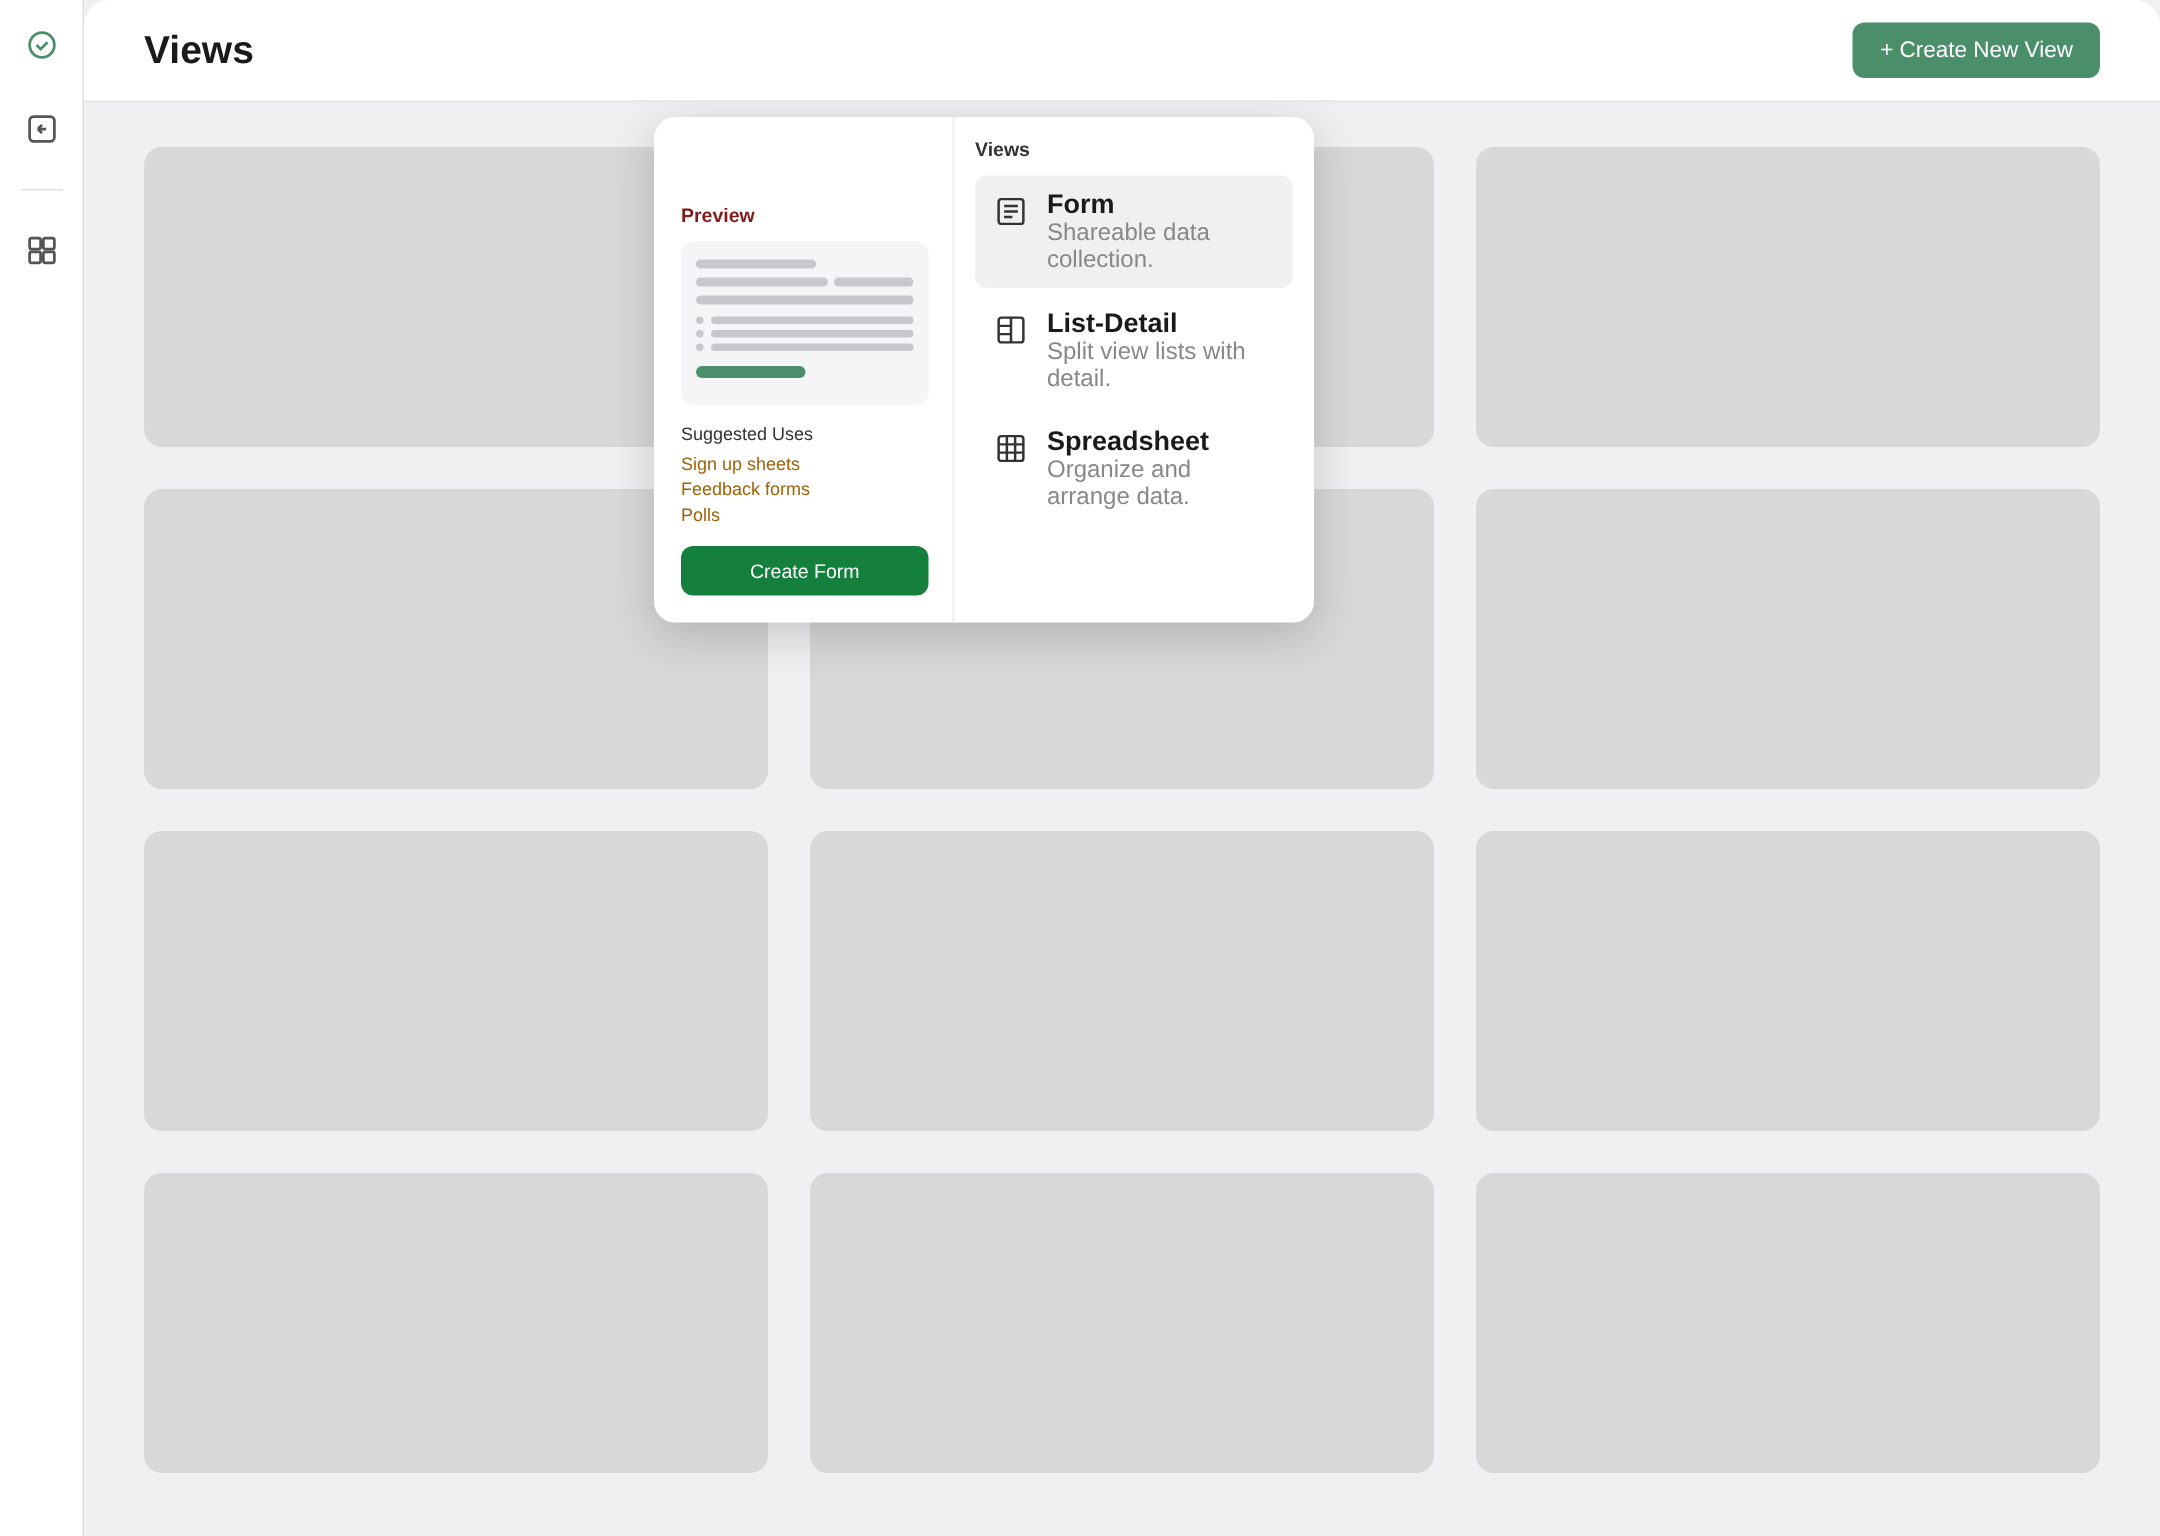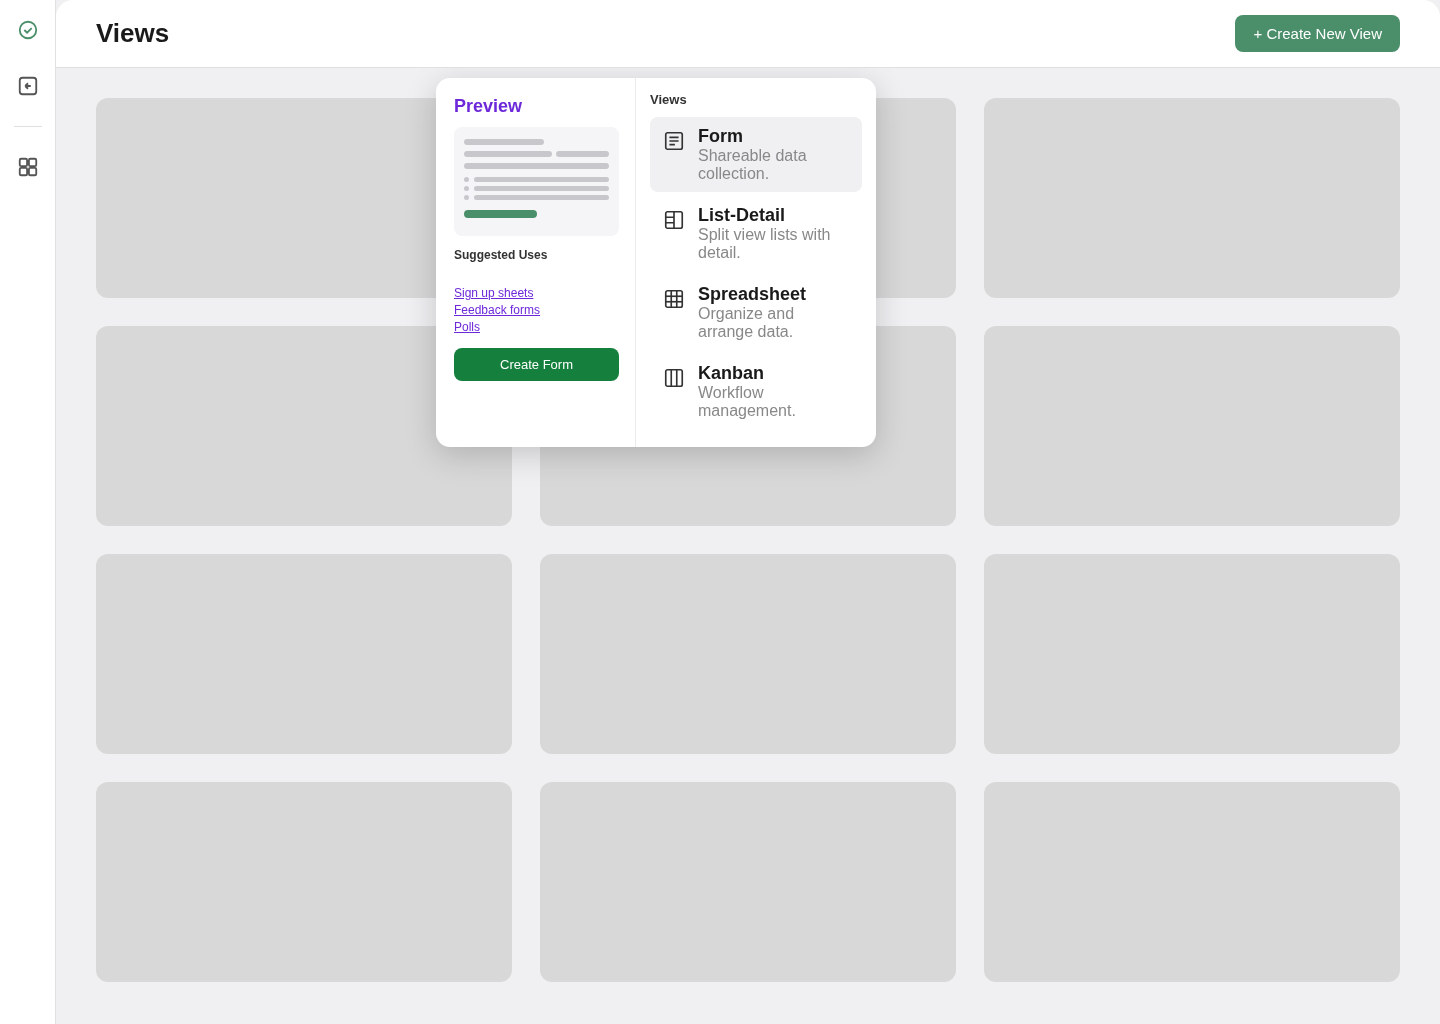--- a/index.html
+++ b/index.html
@@ -111,24 +111,25 @@
     }
 
     
     .preview-panel {
       padding: 18px 16px 18px 18px;
       width: 200px;
       flex-shrink: 0;
       border-right: 1px solid #ebebeb;
     }
     .preview-label {
-      font-size: 18px;
+      font-size: 13px;
       font-weight: 600;
-      color: #6d28d9;
+      color: #7f1d1d;
       margin-bottom: 10px;
+      margin-top: 40px;
     }
     .preview-mockup {
       background: #f5f5f7;
       border-radius: 8px;
       padding: 12px 10px;
       margin-bottom: 12px;
     }
     .mock-line {
       height: 6px;
       border-radius: 3px;
@@ -160,33 +161,32 @@
     }
     .mock-bullet-text {
       height: 5px;
       border-radius: 3px;
       background: #c8c8cc;
       flex: 1;
     }
 
     .suggested-uses-label {
       font-size: 12px;
-      font-weight: 700;
+      font-weight: 400;
       color: #333;
-      margin-bottom: 24px;
+      margin-bottom: 6px;
     }
     .suggested-uses-list {
       list-style: none;
       padding: 0;
     }
     .suggested-uses-list li {
       font-size: 12px;
-      color: #6d28d9;
+      color: #a16207;
       margin-bottom: 3px;
-      text-decoration: underline;
     }
     .create-form-btn {
       display: block;
       width: 100%;
       background: #15803d;
       color: #fff;
       border: none;
       border-radius: 8px;
       padding: 9px 0;
       font-size: 13px;
@@ -375,29 +375,16 @@
               <line x1="9" y1="3" x2="9" y2="21"></line>
               <line x1="15" y1="3" x2="15" y2="21"></line>
             </svg>
           </div>
           <div class="view-item-text">
             <span class="view-item-name">Spreadsheet</span>
             <span class="view-item-desc">Organize and arrange data.</span>
           </div>
         </div>
 
-        <div class="view-item">
-          <div class="view-item-icon">
-            <svg viewBox="0 0 24 24">
-              <rect x="3" y="3" width="18" height="18" rx="2"></rect>
-              <line x1="9" y1="3" x2="9" y2="21"></line>
-              <line x1="15" y1="3" x2="15" y2="21"></line>
-            </svg>
-          </div>
-          <div class="view-item-text">
-            <span class="view-item-name">Kanban</span>
-            <span class="view-item-desc">Workflow management.</span>
-          </div>
-        </div>
       </div>
     </div>
   </div>
 </div>
 
 </body></html>

